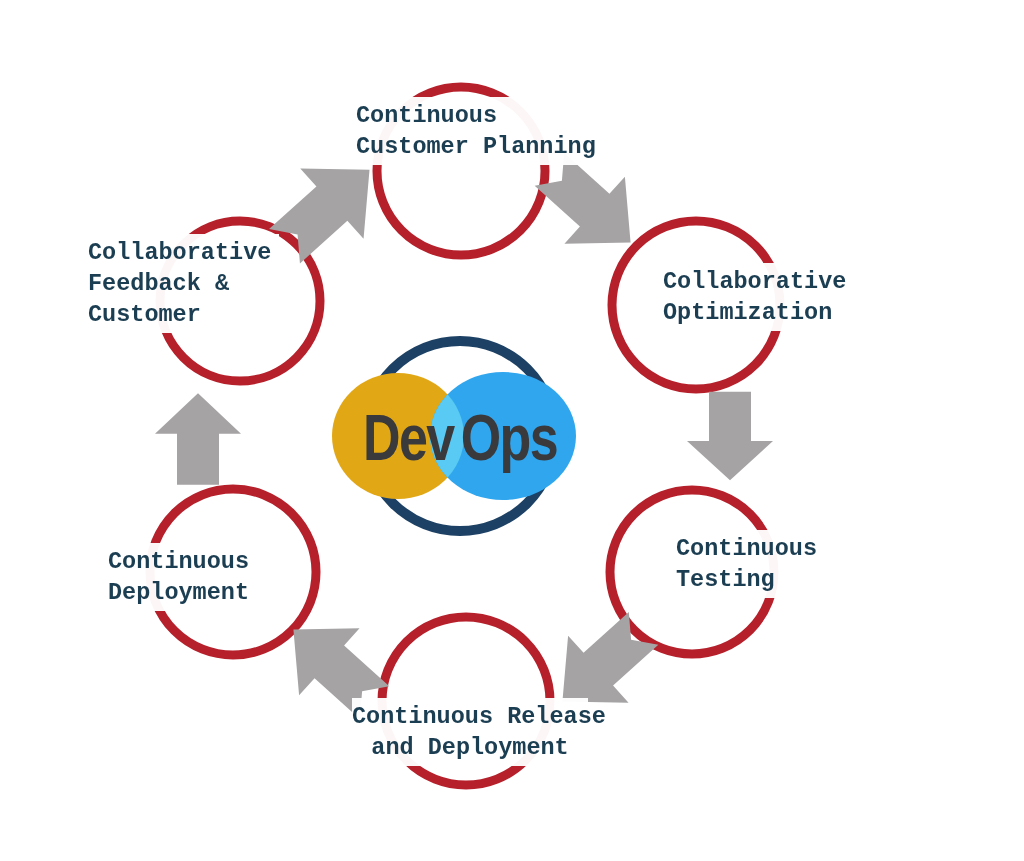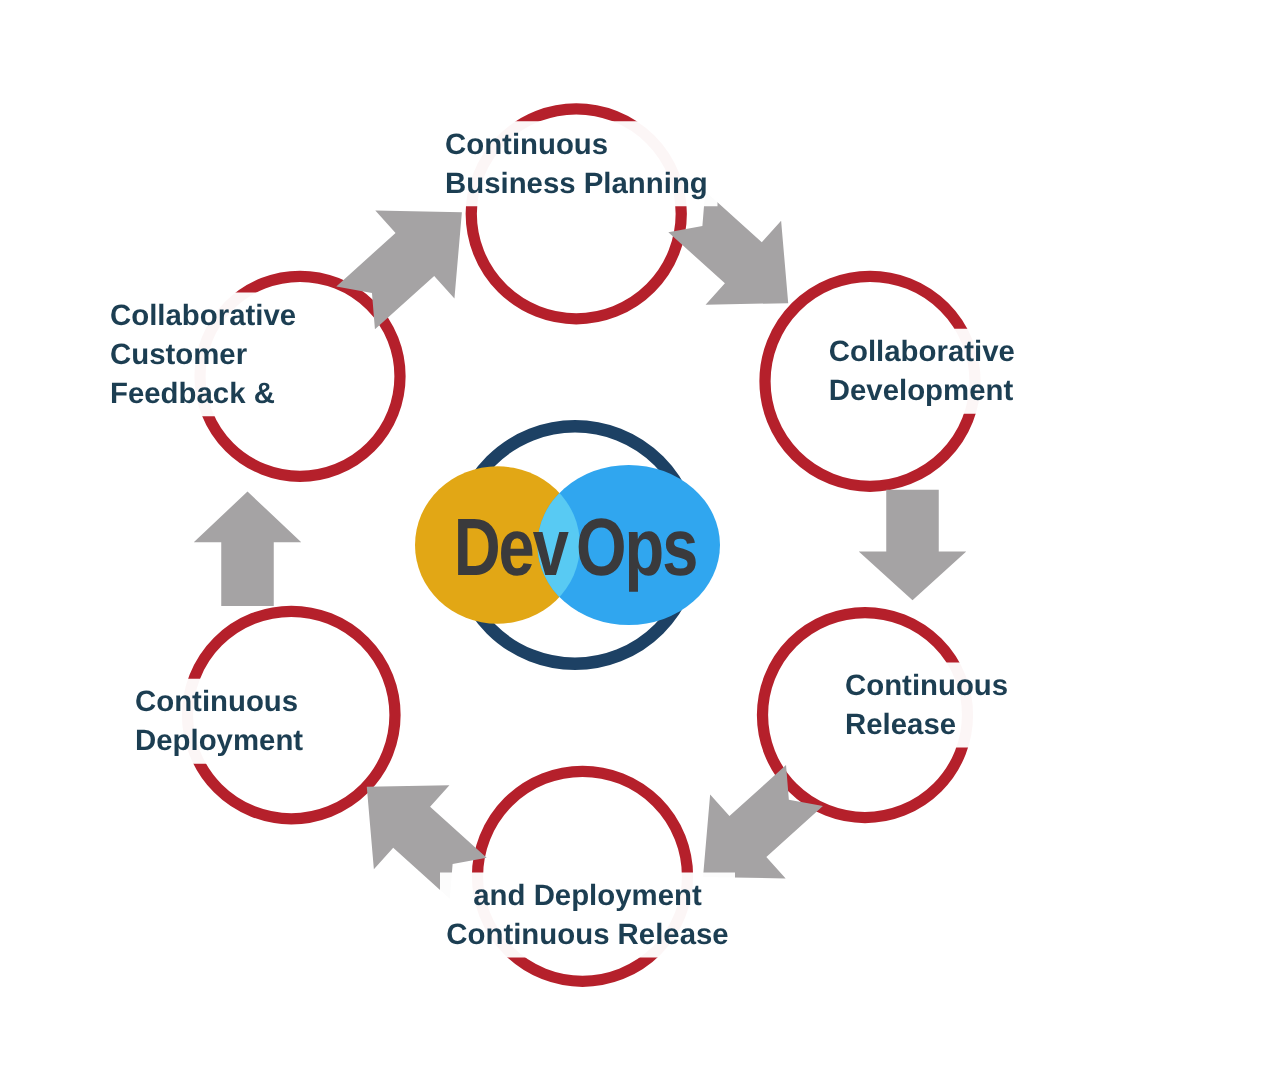--- a/index.html
+++ b/index.html
@@ -14,20 +14,21 @@
   .diagram-svg { position: absolute; left: 0; top: 0; }
   .stage-label {
     position: absolute;
     background: rgba(255,255,255,0.96);
     color: #1C3E52;
     font-weight: bold;
     font-size: 23.5px;
     line-height: 31px;
     padding: 3px 8px;
     white-space: nowrap;
+    font-family: Liberation Mono, monospace;
   }
   .stage-label.centered { text-align: center; padding-left: 0; padding-right: 0; }
   .logo-text {
     position: absolute;
     left: 348px;
     top: 399px;
     width: 224px;
     height: 76px;
     display: flex;
     align-items: center;
@@ -73,47 +74,47 @@
       <polygon points="-52,-21 6,-21 6,-43 52,0 6,43 6,21 -52,21 -36,0" transform="translate(590,206) rotate(42) scale(1.05)" fill="#A5A3A4"></polygon>
       <polygon points="-52,-21 6,-21 6,-43 52,0 6,43 6,21 -52,21" transform="translate(730,436) rotate(90) scale(0.85 1)" fill="#A5A3A4"></polygon>
       <polygon points="-52,-21 6,-21 6,-43 52,0 6,43 6,21 -52,21 -36,0" transform="translate(603,665) rotate(138) scale(1.05)" fill="#A5A3A4"></polygon>
       <polygon points="-52,-21 6,-21 6,-43 52,0 6,43 6,21 -52,21 -36,0" transform="translate(334,666) rotate(-138) scale(1.05)" fill="#A5A3A4"></polygon>
       <polygon points="-52,-21 6,-21 6,-43 52,0 6,43 6,21 -52,21" transform="translate(198,439) rotate(-90) scale(0.88 1)" fill="#A5A3A4"></polygon>
     </g>
   </svg>
 
   <div class="stage-label" style="left:348px; top:97px;">
     <div>Continuous</div>
-    <div>Business Planning</div>
+    <div>Customer Planning</div>
   </div>
 
   <div class="stage-label" style="left:655px; top:263px;">
     <div>Collaborative</div>
-    <div>Development</div>
+    <div>Optimization</div>
   </div>
 
   <div class="stage-label" style="left:668px; top:530px;">
     <div>Continuous</div>
-    <div>Release</div>
+    <div>Testing</div>
   </div>
 
   <div class="stage-label centered" style="left:352px; top:698px; width:236px;">
+    <div>Continuous Release</div>
     <div>and Deployment</div>
-    <div>Continuous Release</div>
   </div>
 
   <div class="stage-label" style="left:100px; top:543px;">
     <div>Continuous</div>
     <div>Deployment</div>
   </div>
 
   <div class="stage-label" style="left:80px; top:234px;">
     <div>Collaborative</div>
+    <div>Feedback &amp;</div>
     <div>Customer</div>
-    <div>Feedback &amp;</div>
   </div>
 
   <div class="logo-text">
     <span>Dev</span>
       <span>Ops</span>
   </div>
 
 </div>
 
 </body></html>

